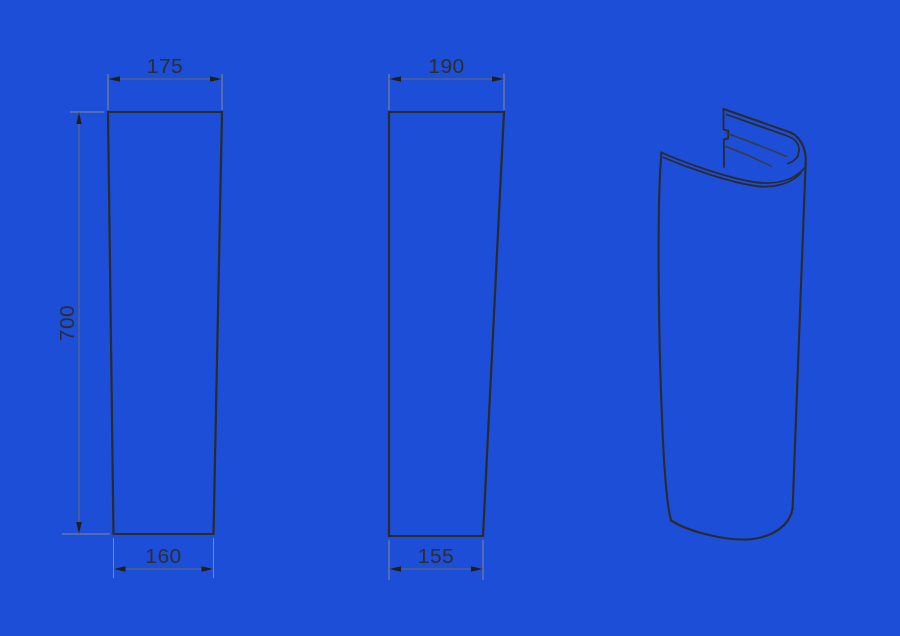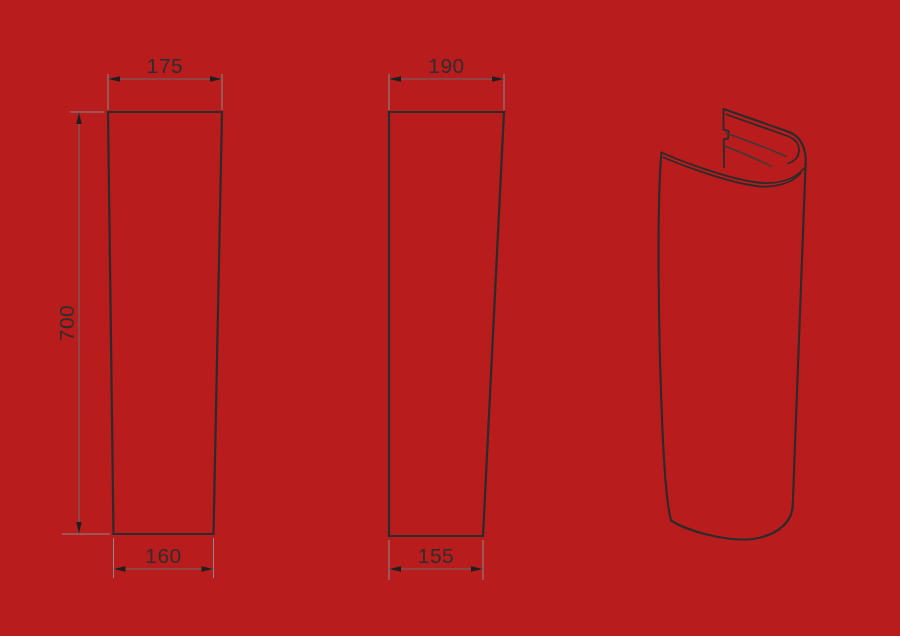--- a/index.html
+++ b/index.html
@@ -1,19 +1,19 @@
 <!DOCTYPE html>
 <html><head>
 <meta charset="utf-8">
 <style>
   html,body{margin:0;padding:0;background:#ffffff;}
   .canvas{
     position:relative;
     width:900px;height:636px;
-    background:#b91c1c;
+    background:#1d4ed8;
     overflow:hidden;
     font-family:"Liberation Sans", sans-serif;
   }
   svg{display:block;}
   .outline{fill:none;stroke:#2b2b2b;stroke-width:2.2;stroke-linejoin:miter;}
   .edge{fill:none;stroke:#2b2b2b;stroke-width:2.1;stroke-linecap:round;}
   .rim{fill:none;stroke:#2b2b2b;stroke-width:1.8;stroke-linecap:round;}
   .inner-line{fill:none;stroke:#3a3a3a;stroke-width:1.4;stroke-linecap:round;}
   .dim-line{fill:none;stroke:#6a6a6a;stroke-width:1.1;}
   .ext-line{fill:none;stroke:#8a8a8a;stroke-width:1;}

